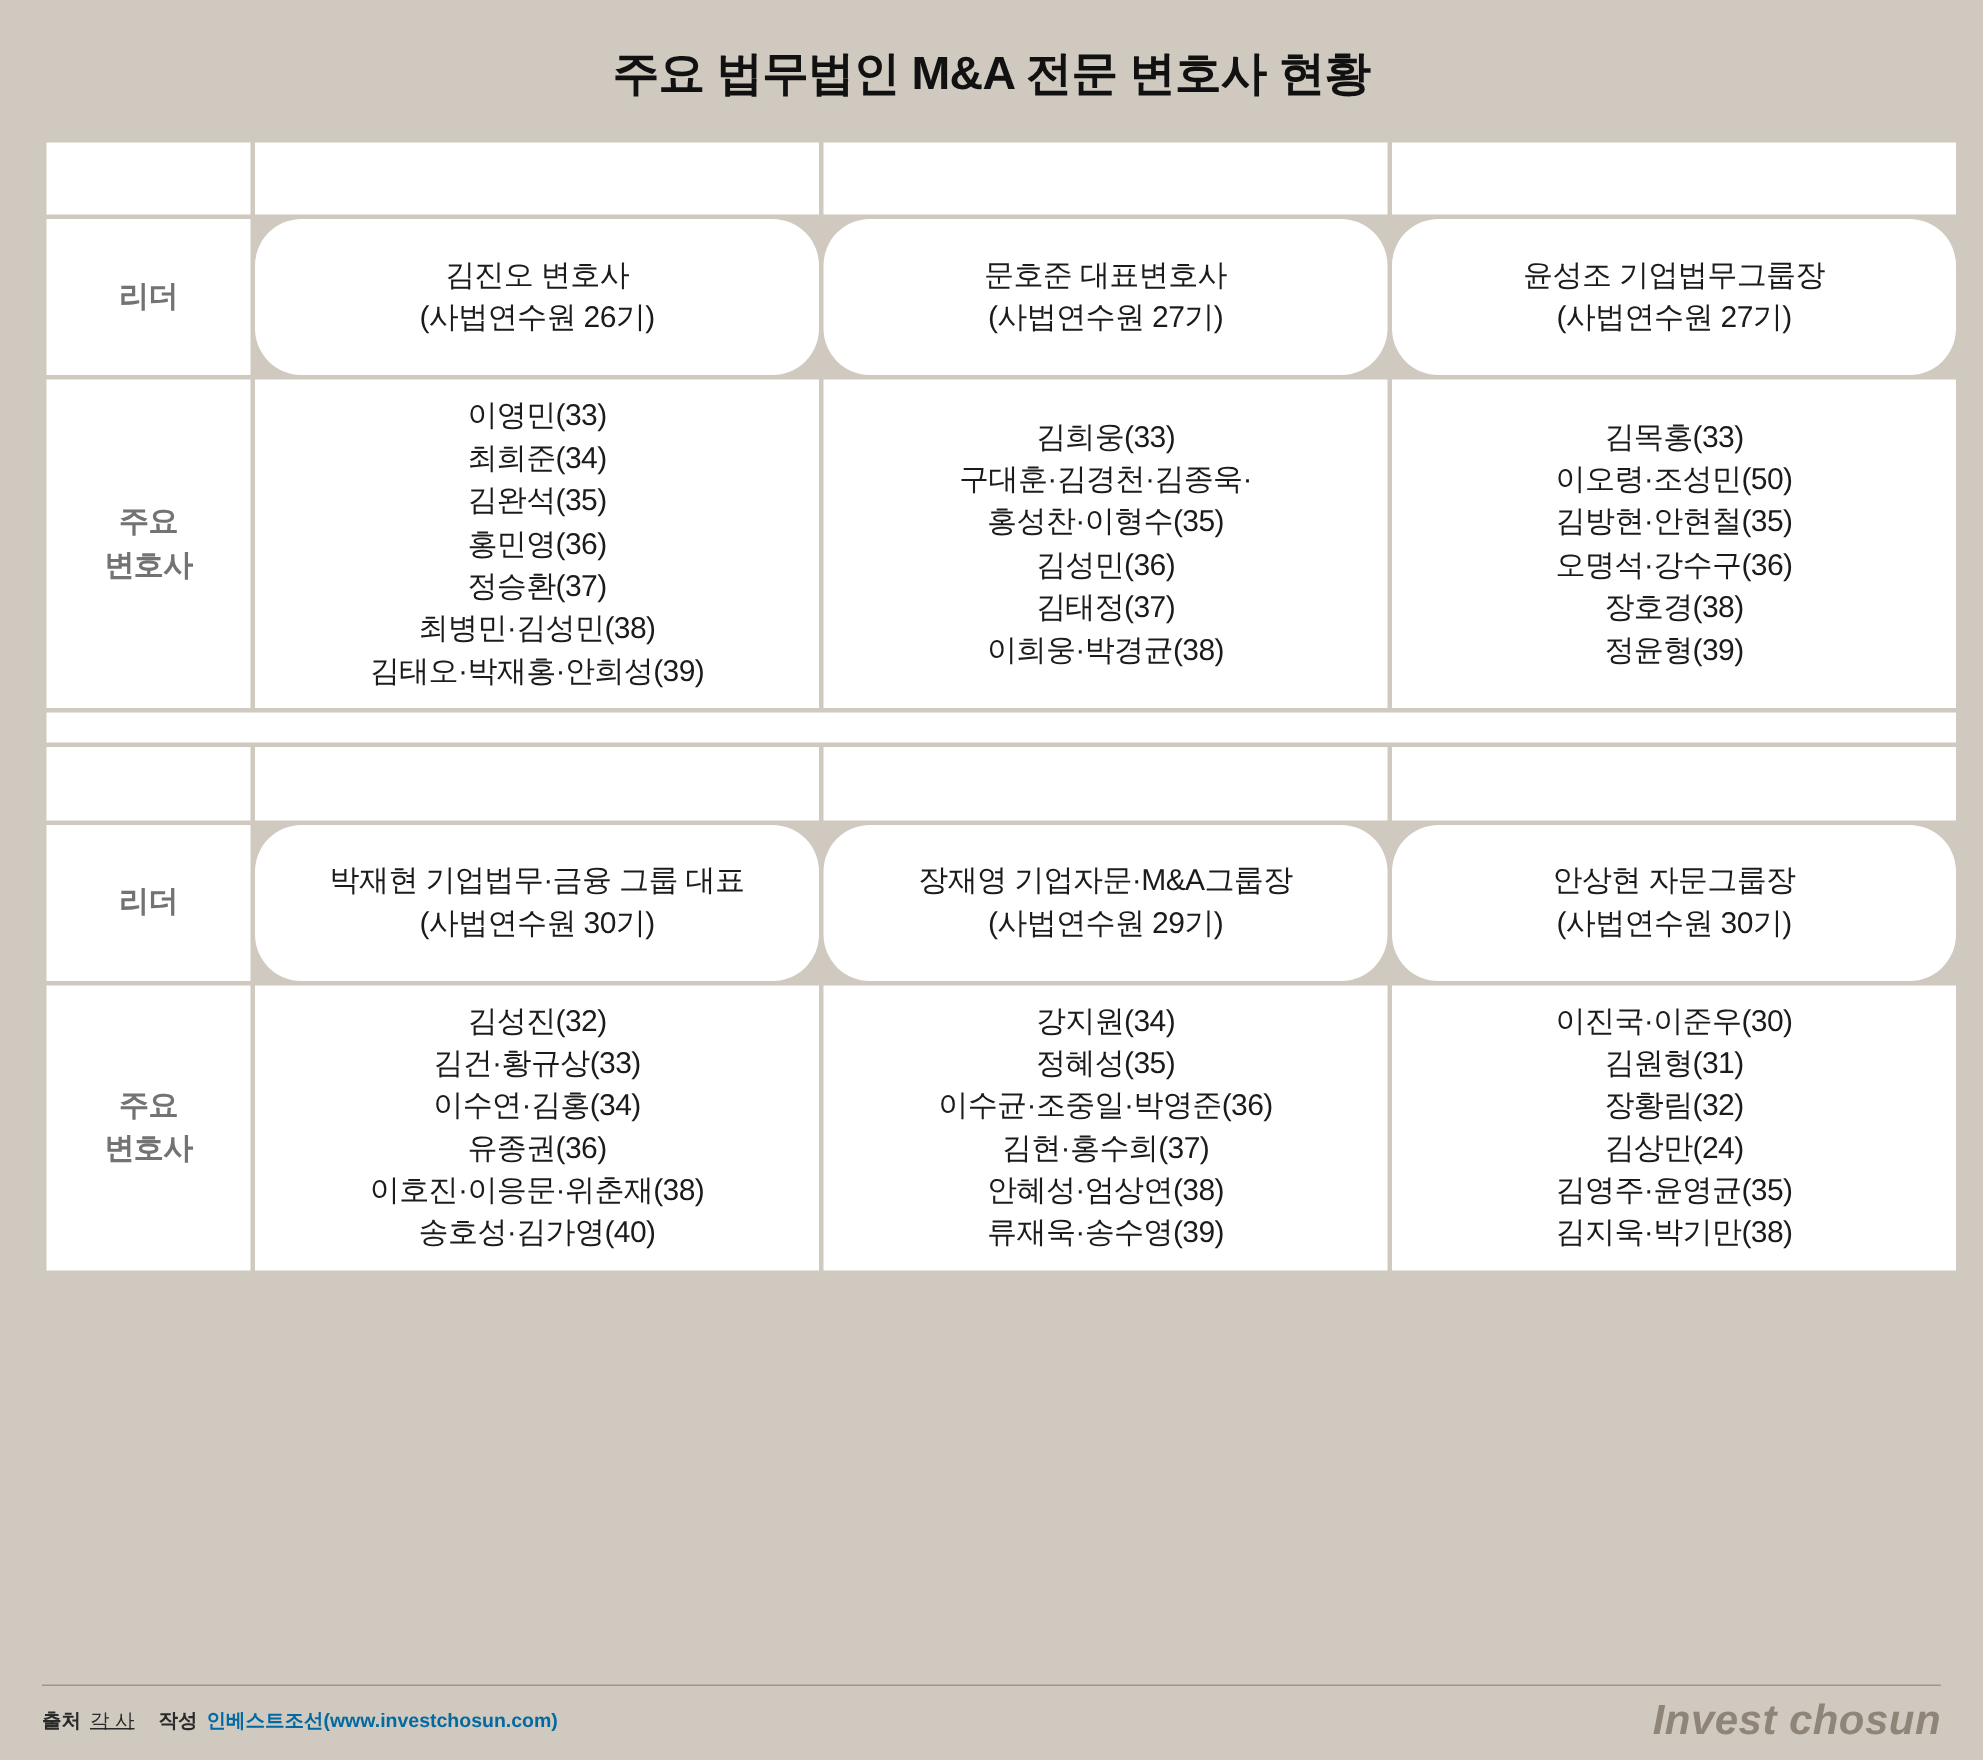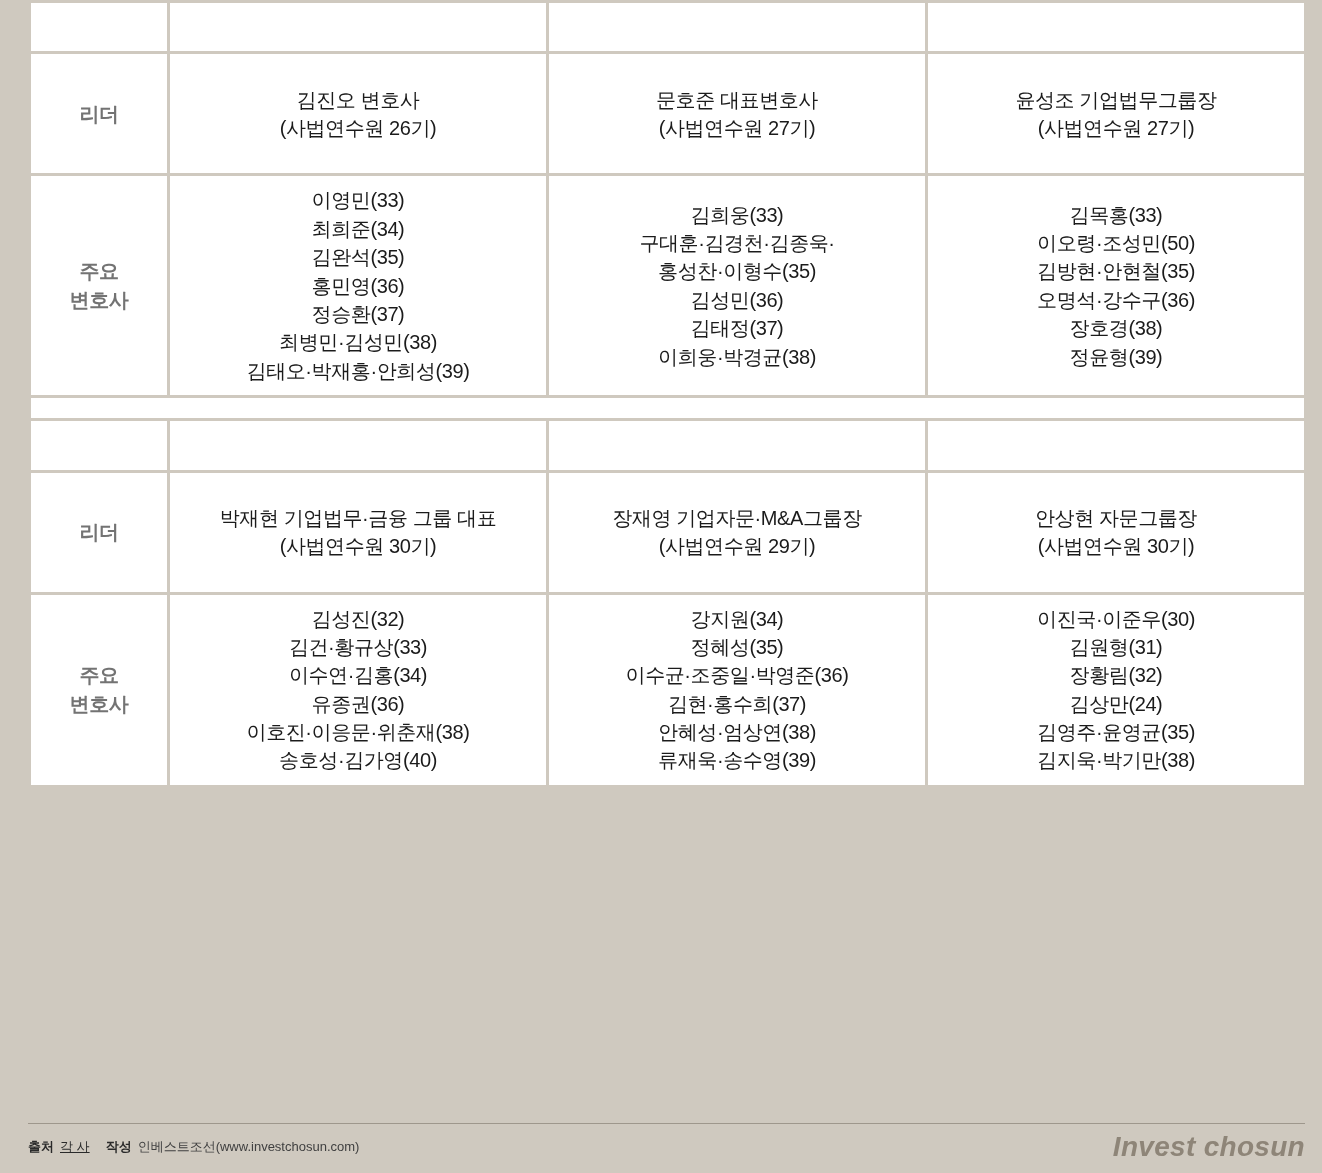--- a/index.html
+++ b/index.html
@@ -59,65 +59,66 @@
     padding: 11px 4px;
   }
   td.rowlabel {
     background: #d2ccc2;
     color: #737373;
     font-weight: bold;
     font-size: 21px;
     width: 136px;
     line-height: 1.3;
   }
-  td.leader { height: 119px; }
+  td.leader { height: 104px; border-radius: 31px; }
   td.lawyers { padding: 16px 6px; }
   .gap-row td {
     background: #cfc9bf;
     padding: 0;
     height: 8px;
     border: 0;
   }
   .footer {
     position: absolute;
     left: 28px;
-    right: 17px;
+    right: 28px;
     bottom: 10px;
     height: 40px;
     display: flex;
     align-items: center;
     justify-content: space-between;
     border-top: 1px solid #9e978c;
     padding-top: 6px;
   }
   .src {
     font-size: 13px;
     color: #2a2a2a;
     display: flex;
     align-items: baseline;
     gap: 6px;
   }
   .src .lbl { font-weight: bold; }
   .src .val { font-weight: normal; text-decoration: underline; }
   .src .lbl2 { font-weight: bold; margin-left: 10px; }
-  .src .val2 { font-weight: normal; color: #404040; }
+  .src .val2 { font-weight: bold; color: #0369a1; }
   .brand {
     font-size: 28px;
     letter-spacing: 0.3px;
     color: #8e8578;
     font-style: italic;
     font-weight: bold;
   }
   .nl { display: block; }
 </style>
 </head>
 <body>
 
 <div class="page">
 
+  <div class="title">주요 법무법인 M&amp;A 전문 변호사 현황</div>
 
   <table class="grid">
     <colgroup>
       <col style="width:136px">
       <col style="width:376px">
       <col style="width:376px">
       <col style="width:376px">
     </colgroup>
     <tbody>
 

